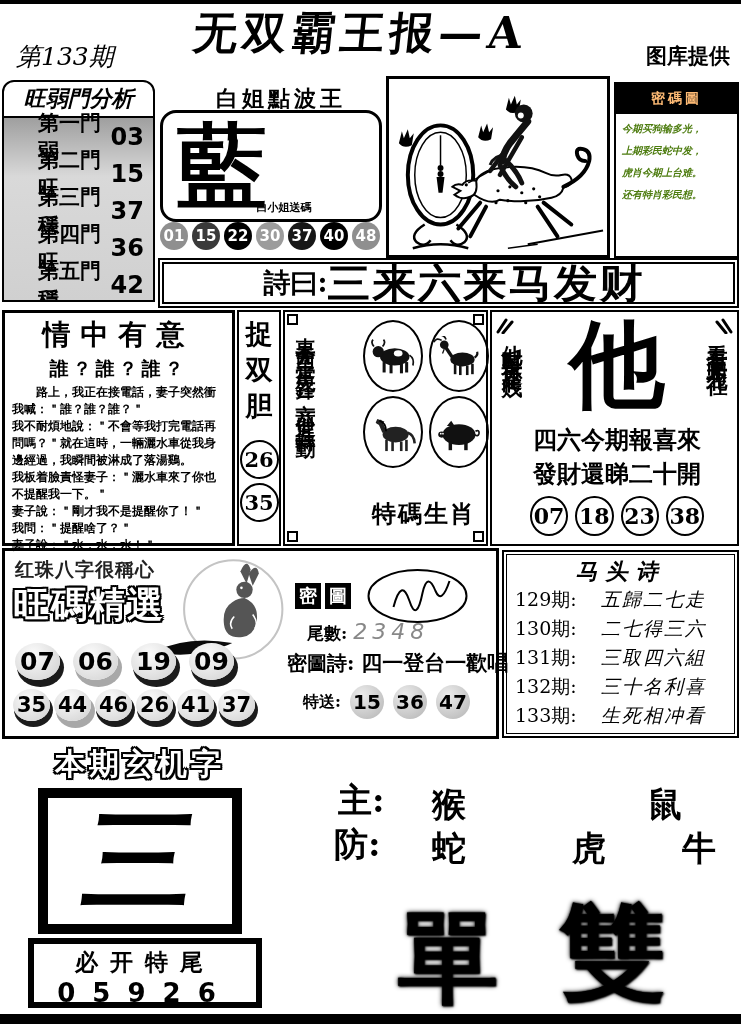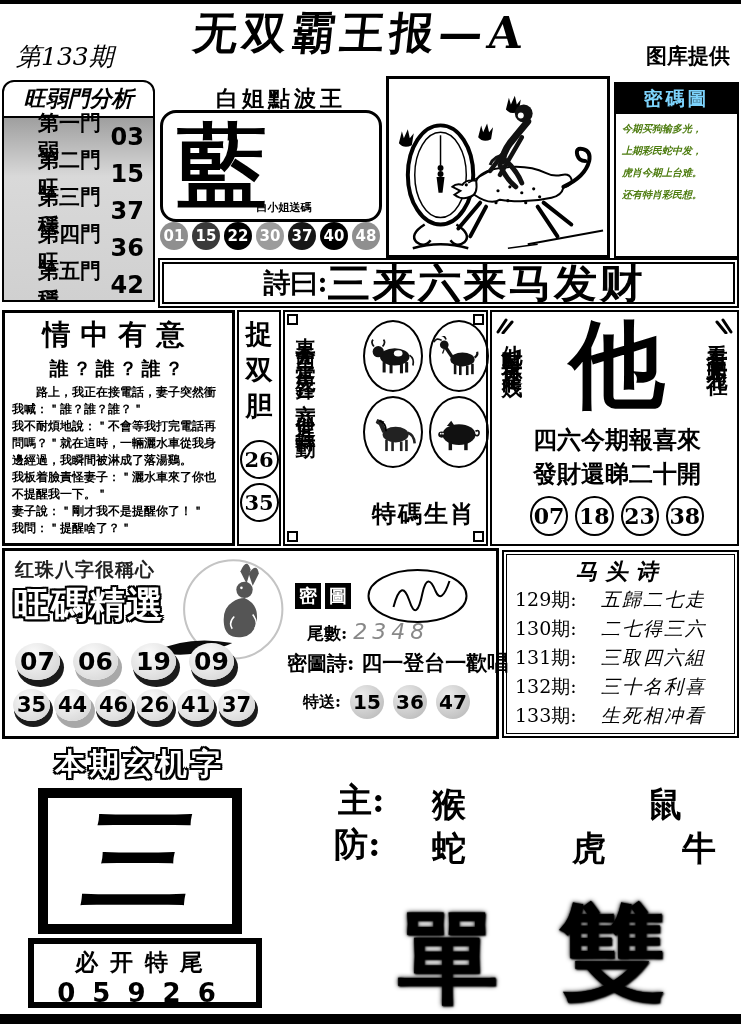--- a/index.html
+++ b/index.html
@@ -38,21 +38,21 @@
   .poemstrip{left:158px;top:258px;width:581px;height:50px;border:2px solid #000;box-sizing:border-box;padding:2px;}
   .poeminner{border:2px solid #000;height:100%;box-sizing:border-box;display:flex;align-items:center;justify-content:center;gap:12px;}
   .poemlbl{font-size:27px;font-weight:900;}
   .poemtxt{font-size:40px;font-weight:900;letter-spacing:2px;transform:scaleX(1.08);white-space:nowrap;}
 
   
   .monkeybox{left:386px;top:76px;width:224px;height:182px;border:3px solid #000;box-sizing:border-box;}
 
   
   .mimapanel{left:614px;top:82px;width:125px;height:176px;border:2px solid #000;box-sizing:border-box;}
-  .mimahead{height:30px;background:#000;color:#7dd3fc;font-size:19px;font-weight:bold;letter-spacing:3px;
+  .mimahead{height:30px;background:#000;color:#fdba74;font-size:14px;font-weight:bold;letter-spacing:3px;
             display:flex;align-items:center;justify-content:center;}
   .mimaline{font-size:10px;font-weight:bold;color:#4d7c0f;margin:8px 4px 0 6px;white-space:nowrap;font-style:italic;}
 
   
   .jokebox{left:2px;top:310px;width:233px;height:236px;border:3px solid #000;box-sizing:border-box;padding:3px 7px;}
   .joketitle{font-size:28px;font-weight:900;text-align:center;letter-spacing:10px;}
   .jokesub{font-size:19px;font-weight:900;text-align:center;letter-spacing:4px;margin:2px 0;}
   .jokep{font-size:12px;font-weight:bold;line-height:1.42;margin:0;}
   .indent{text-indent:2em;}
 
@@ -243,20 +243,21 @@
   </div>
 
   <div class="abs jokebox">
     <div class="joketitle">情中有意</div>
     <div class="jokesub">誰？誰？誰？</div>
     <p class="jokep indent">路上，我正在接電話，妻子突然衝我喊：＂誰？誰？誰？＂</p>
     <p class="jokep">我不耐煩地說：＂不會等我打完電話再問嗎？＂就在這時，一輛灑水車從我身邊經過，我瞬間被淋成了落湯鷄。</p>
     <p class="jokep">我板着臉責怪妻子：＂灑水車來了你也不提醒我一下。＂</p>
     <p class="jokep">妻子說：＂剛才我不是提醒你了！＂</p>
     <p class="jokep">我問：＂提醒啥了？＂</p>
+    <p class="jokep">妻子說：＂水，水，水！＂</p>
   </div>
 
   <div class="abs danbox">
     <div class="danchar" style="margin-top:4px;">捉</div>
     <div class="danchar">双</div>
     <div class="danchar">胆</div>
     <div class="dancirc" style="margin-top:16px;">26</div>
     <div class="dancirc">35</div>
   </div>
 

